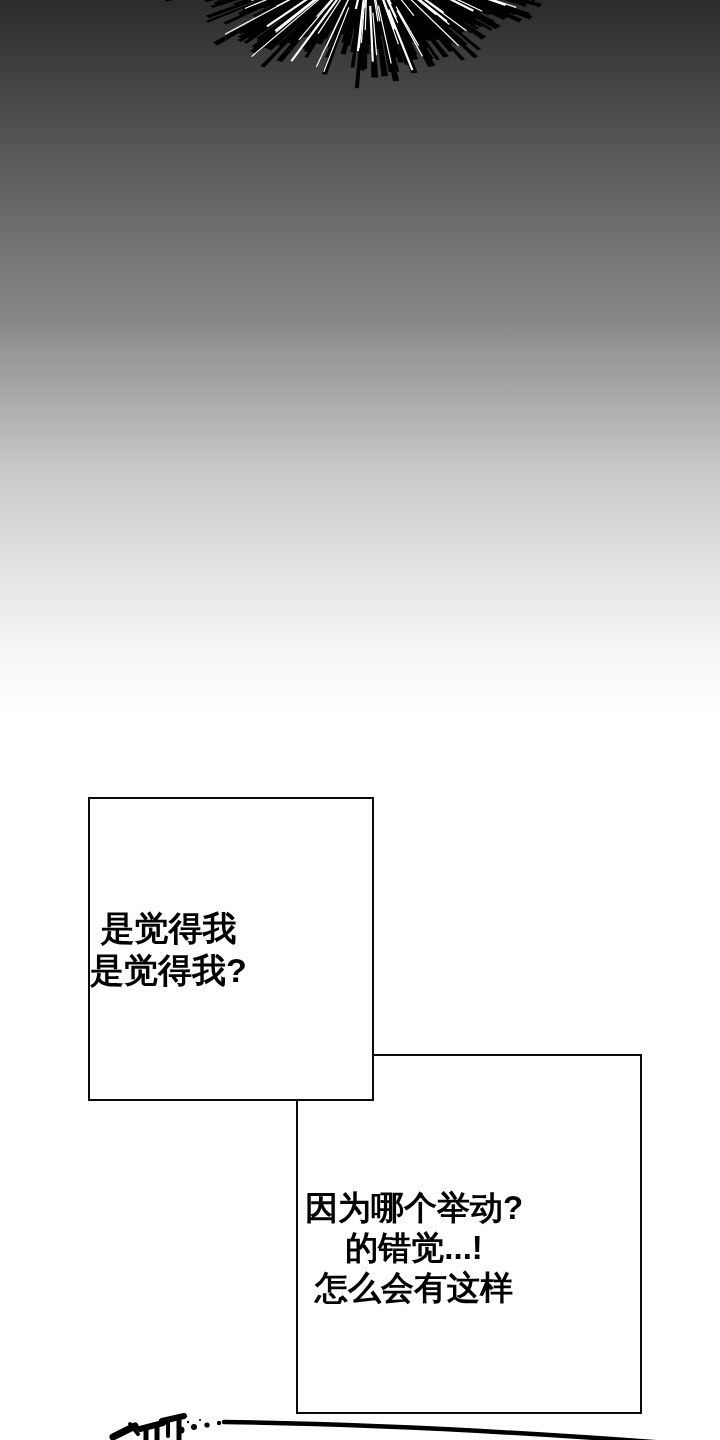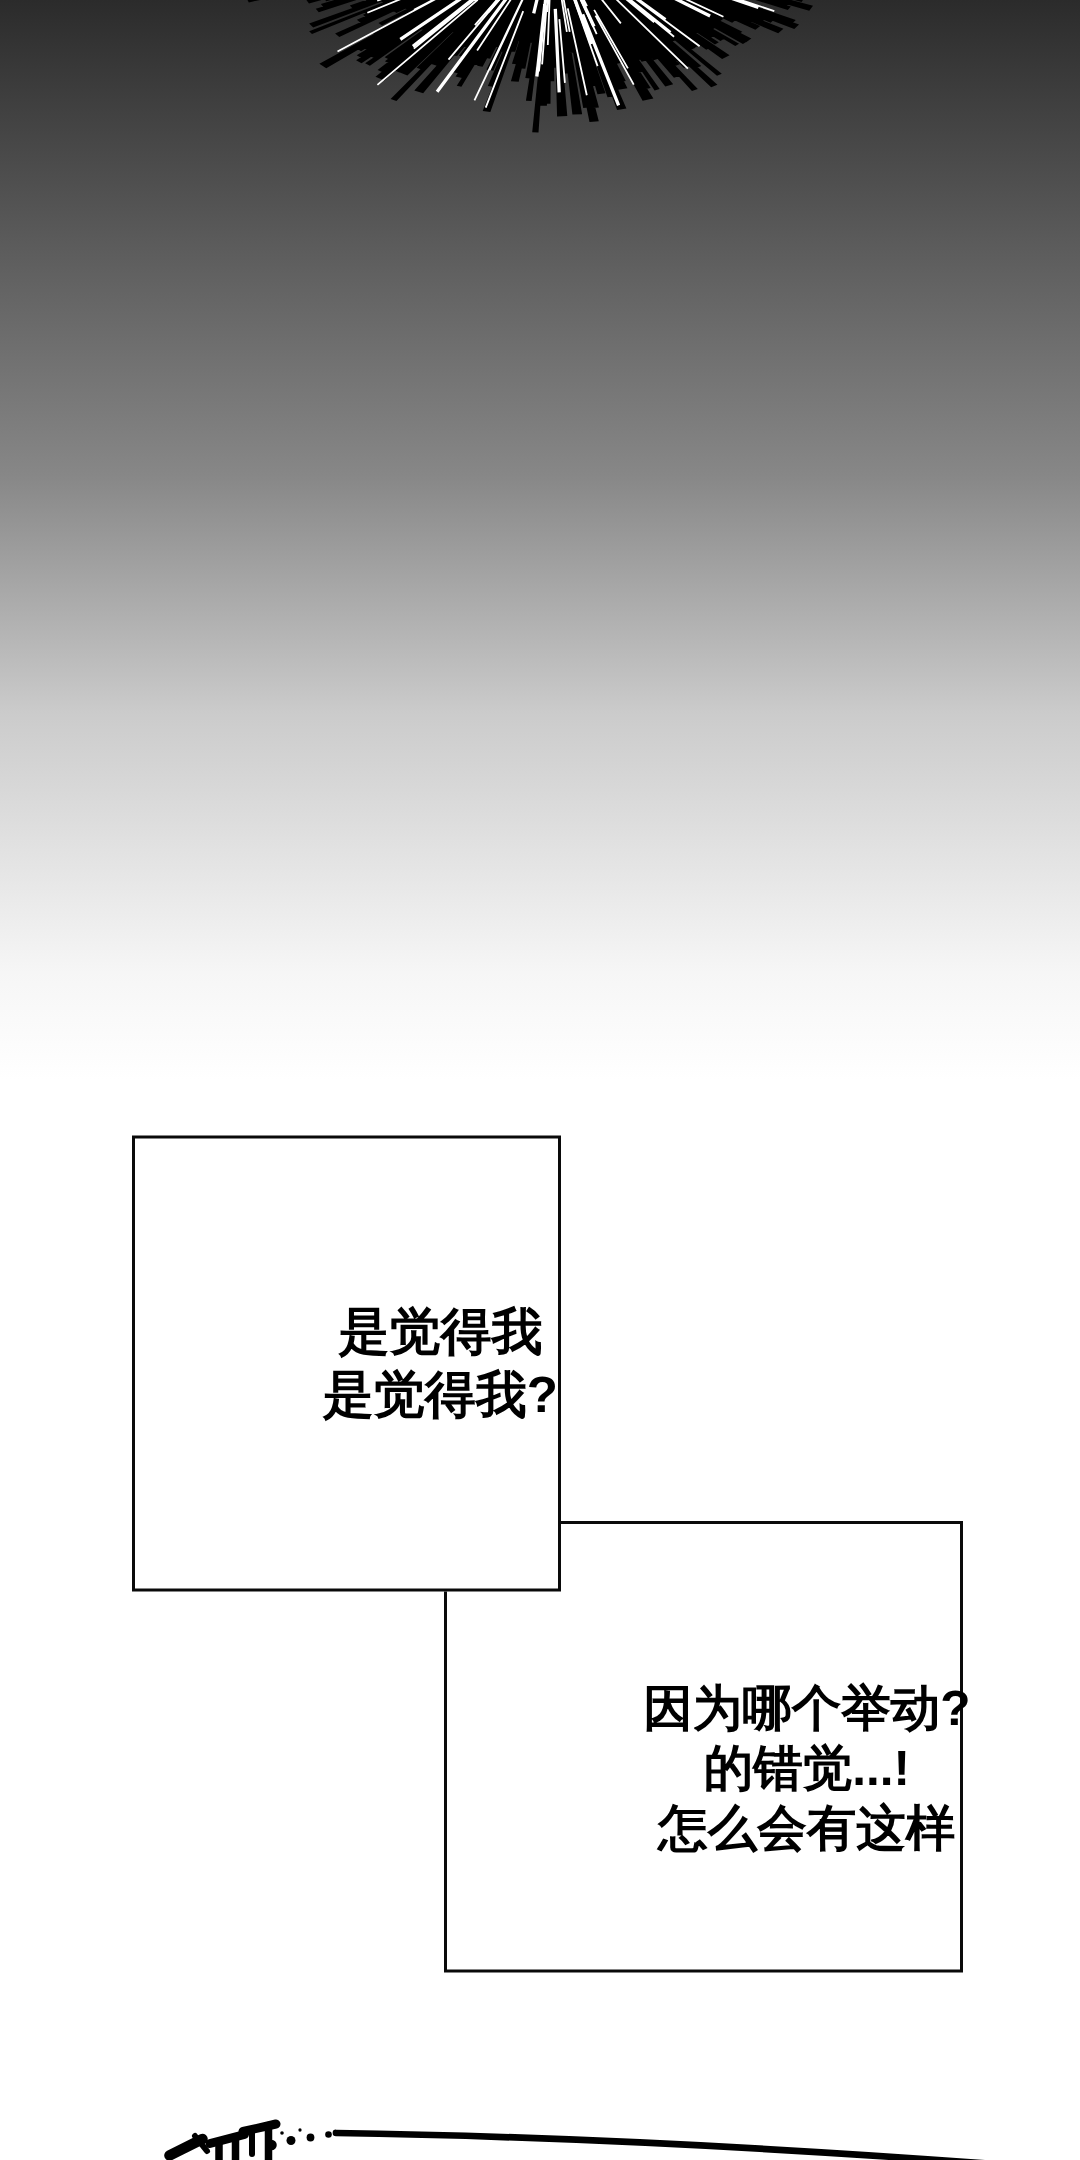--- a/index.html
+++ b/index.html
@@ -16,27 +16,28 @@
       #ffffff 50%,
       #ffffff 100%);
     font-family:"Liberation Sans","DejaVu Sans",sans-serif;
   }
   .burst{position:absolute;left:0;top:0;display:block;}
   .panel{
     position:absolute;
     box-sizing:border-box;
     background:#ffffff;
     border:2px solid #0a0a0a;
-    display:flex;align-items:center;justify-content:flex-end;
+    display:flex;align-items:center;justify-content:flex-start;
     text-align:center;
     color:#000000;
     font-weight:bold;
+    margin-top:40px;
   }
   .panel1{left:88px;top:757px;width:286px;height:304px;font-size:34px;line-height:42px;z-index:3;}
-  .panel2{left:296px;top:1014px;width:346px;height:301px;font-size:33px;line-height:40px;z-index:2;}
+  .panel2{left:296px;top:1014px;width:346px;height:360px;font-size:33px;line-height:40px;z-index:2;}
   .panel2 .txt{transform:translate(7px,14px);}
   .sfx{position:absolute;left:95px;top:1398px;z-index:1;display:block;}
   .sfx .ink{fill:#000000;}
   .sfx .stroke{fill:none;stroke:#000000;stroke-linecap:round;}
 </style>
 </head>
 <body>
 
 <div class="page">
 

